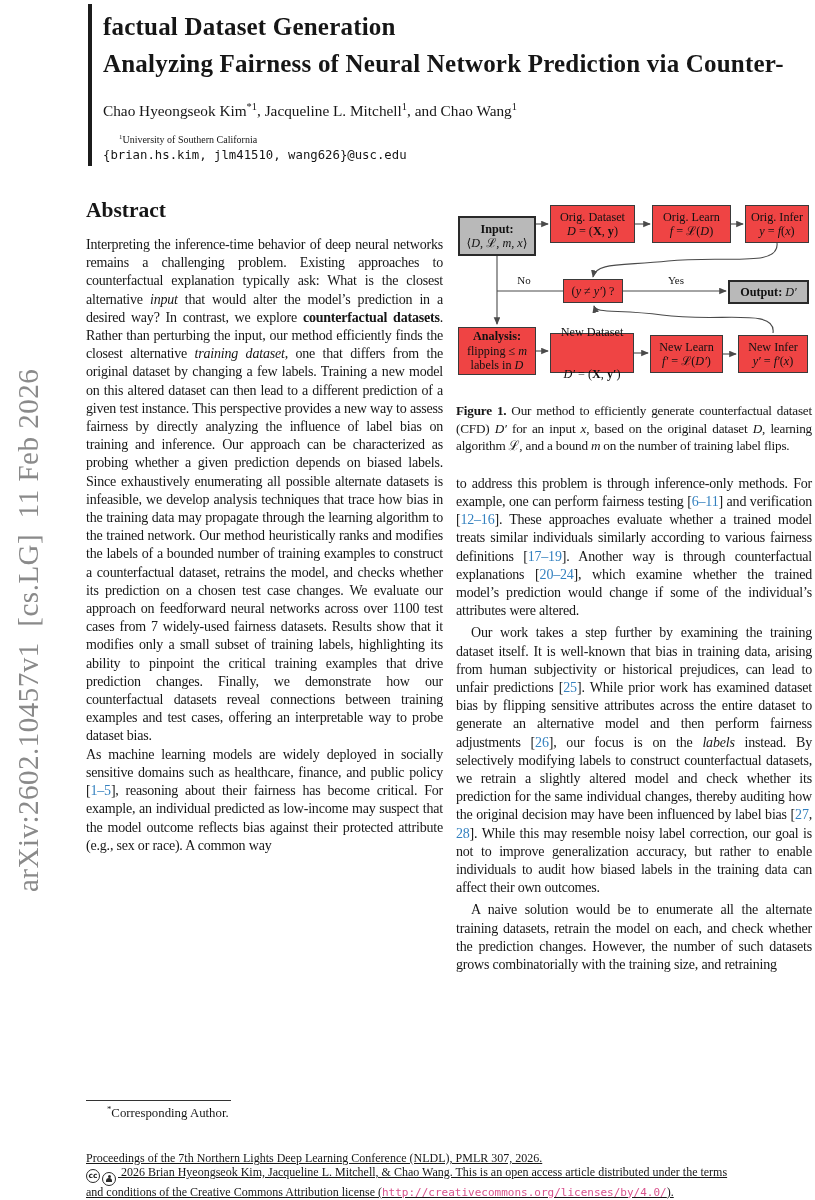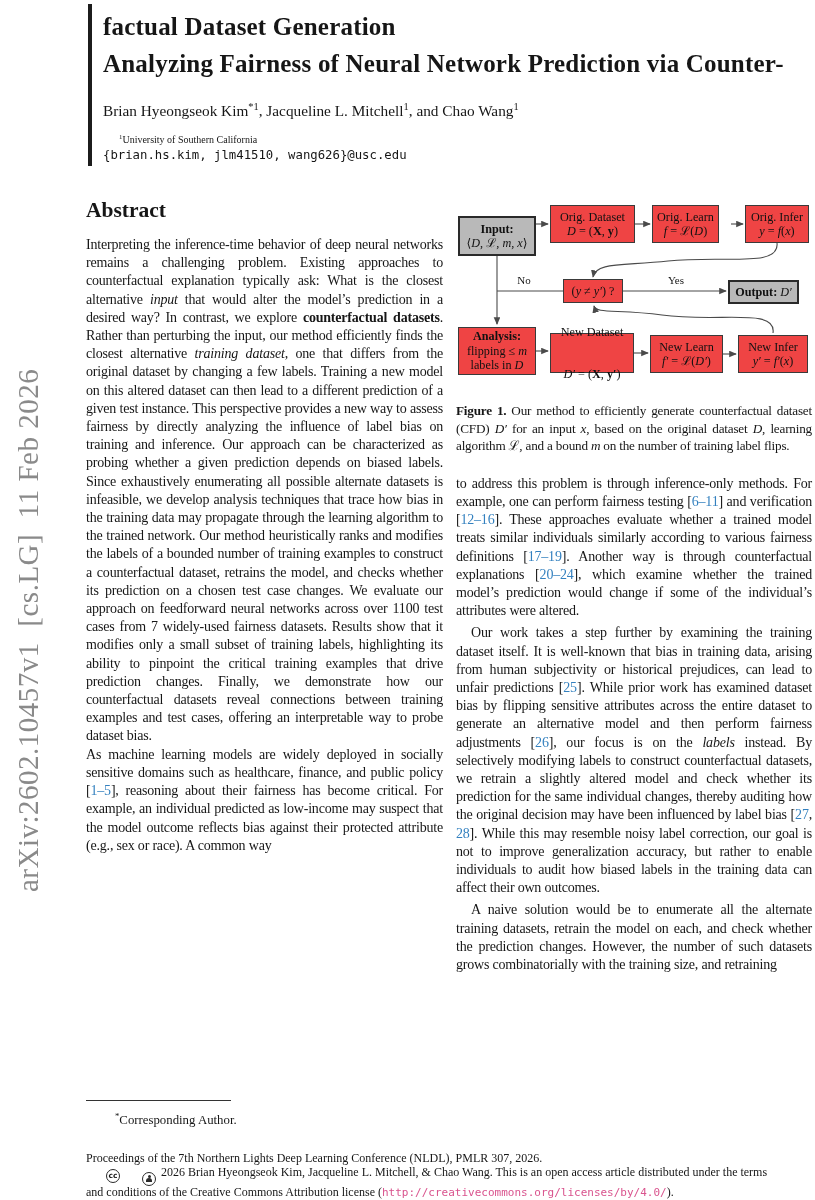--- a/index.html
+++ b/index.html
@@ -31,58 +31,58 @@
 
   .seg-b{font-weight:700;}
   .seg-i{font-style:italic;}
   .seg-cite{color:#3380bf;margin-top:11px;}
   .seg-sup{vertical-align:super;font-size:0.68em;line-height:0;}
   .seg-url{color:#d9538d;font-family:"DejaVu Sans Mono","Liberation Mono",monospace;font-size:11px;}
 
   
   .footnote{position:absolute;left:86px;top:1100px;width:357px;font-size:12.8px;background:#fff;}
   .fn-rule{width:145px;border-top:1.2px solid #333;margin-bottom:5px;}
-  .footnote p{margin:12px;text-indent:17px;}
+  .footnote p{margin:4px;text-indent:17px;}
 
   
   .flowchart{position:relative;width:356px;height:190px;margin:0;}
   .flowchart svg{position:absolute;left:0;top:0;}
   .fnode{position:absolute;box-sizing:border-box;border:1.3px solid #3a3a3a;background:#ef4444;
          display:flex;flex-direction:column;justify-content:center;text-align:center;
          font-size:12.2px;line-height:14.4px;color:#111;}
   .fnode.gray{background:#b9b9b9;border-width:2px;border-color:#2a2a2a;}
   .elabel{position:absolute;font-size:11px;text-align:center;color:#161616;}
   .caption{margin:12px 0 0;font-size:13.2px;line-height:17.6px;text-align:justify;letter-spacing:-0.2px;}
   .p-after-caption{margin-top:20px;}
 
   
   .footer{position:absolute;left:86px;top:1152px;width:720px;font-size:12px;line-height:13.9px;background:#fff;}
-  .footer p{margin:0;}
+  .footer p{margin:0;text-decoration:underline;}
   .badge{display:inline-flex;align-items:center;justify-content:center;width:12px;height:12px;
          border:1px solid #2a2a2a;border-radius:50%;font-size:7.5px;font-weight:700;
-         font-family:"DejaVu Sans","Liberation Sans",sans-serif;margin-right:2px;vertical-align:-2px;margin-left:20px;}
+         font-family:"DejaVu Sans","Liberation Sans",sans-serif;margin-right:2px;vertical-align:-2px;}
   .person{display:inline-flex;flex-direction:column;align-items:center;justify-content:center;}
   .person::before{content:"";width:3px;height:3px;border-radius:50%;background:#2a2a2a;margin-bottom:0.5px;}
   .person::after{content:"";width:6px;height:4px;border-radius:3px 3px 0 0;background:#2a2a2a;}
 </style>
 </head>
 <body>
 
 <div class="page">
 
   <div class="arxiv-strip">arXiv:2602.10457v1  [cs.LG]  11 Feb 2026</div>
 
   <div class="title-rule"></div>
 
   <header class="title-block">
     <h1>
       <span class="tline">factual Dataset Generation</span>
       <span class="tline">Analyzing Fairness of Neural Network Prediction via Counter-</span>
     </h1>
-    <p class="authors"><span>Brian Hyeongseok Kim</span><span class="seg-sup">*1</span><span>, Jacqueline L. Mitchell</span><span class="seg-sup">1</span><span>, and Chao Wang</span><span class="seg-sup">1</span></p>
+    <p class="authors"><span>Chao Hyeongseok Kim</span><span class="seg-sup">*1</span><span>, Jacqueline L. Mitchell</span><span class="seg-sup">1</span><span>, and Chao Wang</span><span class="seg-sup">1</span></p>
     <p class="affil"><span class="seg-sup">1</span><span>University of Southern California</span></p>
     <p class="email">{brian.hs.kim, jlm41510, wang626}@usc.edu</p>
   </header>
 
   <section class="col-left">
     <h2 class="abs">Abstract</h2>
     <p class="body"><span>Interpreting the inference-time behavior of deep neural networks remains a challenging problem. Existing approaches to counterfactual explanation typically ask: What is the closest alternative </span><span class="seg-i">input</span><span> that would alter the model’s prediction in a desired way? In contrast, we explore </span><span class="seg-b">counterfactual datasets</span><span>. Rather than perturbing the input, our method efficiently finds the closest alternative </span><span class="seg-i">training dataset</span><span>, one that differs from the original dataset by changing a few labels. Training a new model on this altered dataset can then lead to a different prediction of a given test instance. This perspective provides a new way to assess fairness by directly analyzing the influence of label bias on training and inference. Our approach can be characterized as probing whether a given prediction depends on biased labels. Since exhaustively enumerating all possible alternate datasets is infeasible, we develop analysis techniques that trace how bias in the training data may propagate through the learning algorithm to the trained network. Our method heuristically ranks and modifies the labels of a bounded number of training examples to construct a counterfactual dataset, retrains the model, and checks whether its prediction on a chosen test case changes. We evaluate our approach on feedforward neural networks across over 1100 test cases from 7 widely-used fairness datasets. Results show that it modifies only a small subset of training labels, highlighting its ability to pinpoint the critical training examples that drive prediction changes. Finally, we demonstrate how our counterfactual datasets reveal connections between training examples and test cases, offering an interpretable way to probe dataset bias.</span></p>
     <p class="body"><span>As machine learning models are widely deployed in socially sensitive domains such as healthcare, finance, and public policy [</span><span class="seg-cite">1–5</span><span>], reasoning about their fairness has become critical. For example, an individual predicted as low-income may suspect that the model outcome reflects bias against their protected attribute (e.g., sex or race). A common way</span></p>
   </section>
 
@@ -116,32 +116,32 @@
       </svg>
 
       <div class="fnode gray" style="left:2px;top:16px;width:78px;height:40px;">
         <div><span class="seg-b">Input:</span></div>
         <div><span>⟨</span><span class="seg-i">D</span><span>, ℒ, </span><span class="seg-i">m</span><span>, </span><span class="seg-i">x</span><span>⟩</span></div>
       </div>
       <div class="fnode" style="left:94px;top:5px;width:85px;height:38px;">
         <div><span>Orig. Dataset</span></div>
         <div><span class="seg-i">D</span><span> = (</span><span class="seg-b">X</span><span>, </span><span class="seg-b">y</span><span>)</span></div>
       </div>
-      <div class="fnode" style="left:196px;top:5px;width:67px;height:38px;">
+      <div class="fnode" style="left:196px;top:5px;width:79px;height:38px;">
         <div><span>Orig. Learn</span></div>
         <div><span class="seg-i">f</span><span> = ℒ(</span><span class="seg-i">D</span><span>)</span></div>
       </div>
       <div class="fnode" style="left:289px;top:5px;width:64px;height:38px;">
         <div><span>Orig. Infer</span></div>
         <div><span class="seg-i">y</span><span> = </span><span class="seg-i">f</span><span>(</span><span class="seg-i">x</span><span>)</span></div>
       </div>
       <div class="fnode" style="left:107px;top:79px;width:60px;height:24px;">
         <div><span>(</span><span class="seg-i">y</span><span> ≠ </span><span class="seg-i">y′</span><span>) ?</span></div>
       </div>
-      <div class="fnode gray" style="left:272px;top:80px;width:71px;height:24px;">
+      <div class="fnode gray" style="left:272px;top:80px;width:81px;height:24px;">
         <div><span class="seg-b">Output: </span><span class="seg-i">D′</span></div>
       </div>
       <div class="fnode" style="left:2px;top:127px;width:78px;height:48px;">
         <div><span class="seg-b">Analysis:</span></div>
         <div><span>flipping ≤ </span><span class="seg-i">m</span></div>
         <div><span>labels in </span><span class="seg-i">D</span></div>
       </div>
       <div class="fnode" style="left:94px;top:133px;width:84px;height:40px;gap:28px;">
         <div><span>New Dataset</span></div>
         <div><span class="seg-i">D′</span><span> = (</span><span class="seg-b">X</span><span>, </span><span class="seg-b">y′</span><span>)</span></div>

